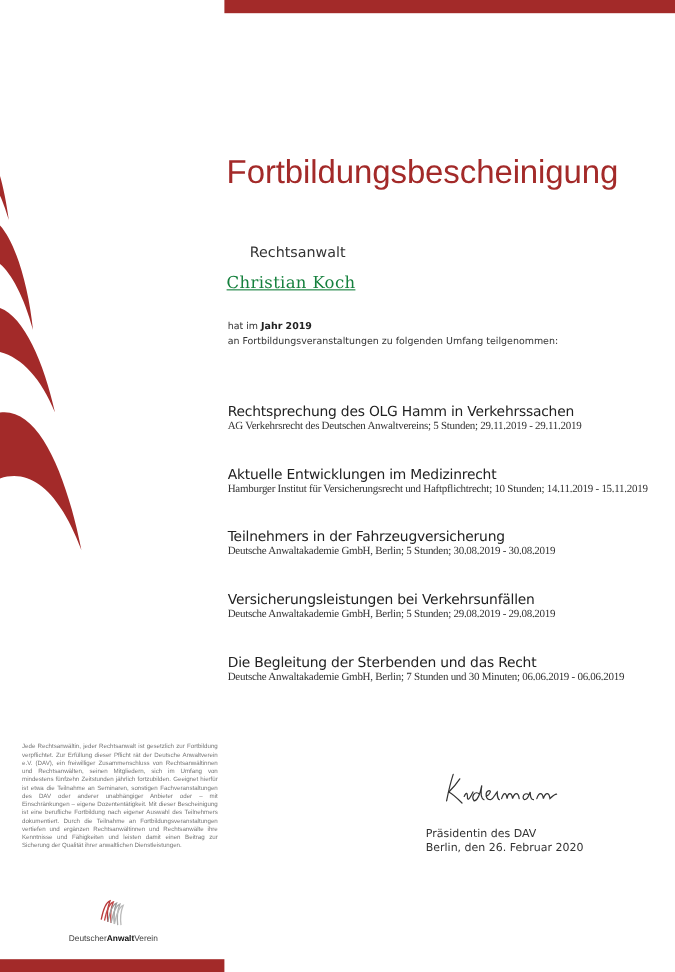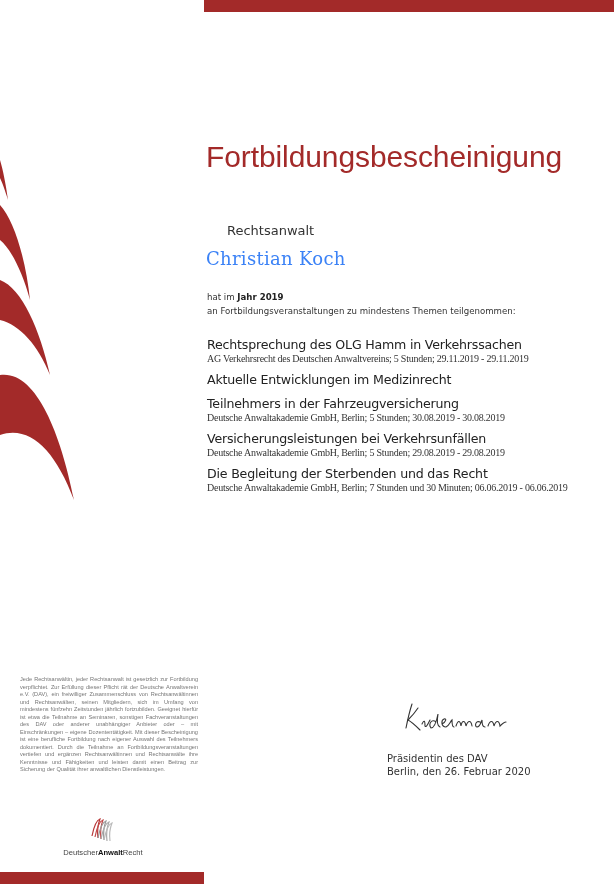--- a/index.html
+++ b/index.html
@@ -11,27 +11,27 @@
   .bottom-bar { position: absolute; left: 0; top: 872px; width: 204px; height: 12px; }
   .swoosh { position: absolute; left: 0; top: 130px; width: 90px; height: 380px; }
   .title {
     position: absolute; left: 206px; top: 140px;
     font-family: "Liberation Sans", sans-serif; font-size: 30px; letter-spacing: -0.1px;
     white-space: nowrap;
   }
   .role { position: absolute; left: 207px; top: 223px; font-size: 13px; color: #333; margin-left: 20px; }
   .name {
     position: absolute; left: 206px; top: 248px;
-    font-family: "DejaVu Serif", serif; font-size: 18px; color: #3b82f6; letter-spacing: 0.3px;
+    font-family: "DejaVu Serif", serif; font-size: 15px; color: #15803d; letter-spacing: 0.3px; text-decoration: underline;
   }
   .intro { position: absolute; left: 207px; top: 290px; font-size: 8.6px; line-height: 14px; color: #333; }
   .intro b { font-weight: bold; color: #222; }
   .events { position: absolute; left: 207px; top: 336px; width: 400px; }
   .event { margin-bottom: 7px; }
-  .event-title { font-size: 12.6px; color: #222; line-height: 17px; white-space: nowrap; letter-spacing: -0.2px; }
+  .event-title { font-size: 12.6px; color: #222; line-height: 17px; white-space: nowrap; letter-spacing: -0.2px; margin-top: 29px; }
   .event-detail { font-size: 10px; color: #333; line-height: 11px; white-space: nowrap; letter-spacing: -0.25px; font-family: Liberation Serif, serif; }
   .legal {
     position: absolute; left: 20px; top: 676px; width: 178px;
     font-family: "Liberation Sans", sans-serif; font-size: 5.6px; line-height: 7.5px; color: #777;
     text-align: justify;
   }
   .logo { position: absolute; left: 58px; top: 816px; width: 90px; text-align: center; }
   .logo-mark { display: block; margin: 0 auto; width: 30px; height: 26px; }
   .logo-text { font-family: "Liberation Sans", sans-serif; font-size: 7.6px; color: #444; margin-top: 6px; white-space: nowrap; }
   .logo-text b { color: #111; }
@@ -50,30 +50,31 @@
   <path d="M0,150 C22,158 40,200 50,245 C38,215 20,195 0,190 Z" fill="#a32a29"></path>
   <path d="M0,245 C35,240 60,300 74,370 C55,320 30,295 0,305 Z" fill="#a32a29"></path>
 </svg>
 
 <div class="title" style="color:#a32a29;">Fortbildungsbescheinigung</div>
 <div class="role">Rechtsanwalt</div>
 <div class="name">Christian Koch</div>
 
 <div class="intro">
   <div><span>hat im </span><b>Jahr 2019</b></div>
-  <div>an Fortbildungsveranstaltungen zu mindestens Themen teilgenommen:</div>
+  <div>an Fortbildungsveranstaltungen zu folgenden Umfang teilgenommen:</div>
 </div>
 
 <div class="events">
   <div class="event">
     <div class="event-title">Rechtsprechung des OLG Hamm in Verkehrssachen</div>
     <div class="event-detail">AG Verkehrsrecht des Deutschen Anwaltvereins; 5 Stunden; 29.11.2019 - 29.11.2019</div>
   </div>
   <div class="event">
     <div class="event-title">Aktuelle Entwicklungen im Medizinrecht</div>
+    <div class="event-detail">Hamburger Institut für Versicherungsrecht und Haftpflichtrecht; 10 Stunden; 14.11.2019 - 15.11.2019</div>
   </div>
   <div class="event">
     <div class="event-title">Teilnehmers in der Fahrzeugversicherung</div>
     <div class="event-detail">Deutsche Anwaltakademie GmbH, Berlin; 5 Stunden; 30.08.2019 - 30.08.2019</div>
   </div>
   <div class="event">
     <div class="event-title">Versicherungsleistungen bei Verkehrsunfällen</div>
     <div class="event-detail">Deutsche Anwaltakademie GmbH, Berlin; 5 Stunden; 29.08.2019 - 29.08.2019</div>
   </div>
   <div class="event">
@@ -87,21 +88,21 @@
 <div class="logo">
   <svg class="logo-mark" viewBox="0 0 30 26">
     <g fill="none" stroke-width="1.2">
       <path d="M4,20 C6,10 9,4 12,3 C10,8 9,14 10,22" stroke="#b8393a"></path>
       <path d="M7,21 C9,11 12,5 15,4 C13,9 12,15 13,23" stroke="#c24a4a"></path>
       <path d="M10,22 C12,12 15,6 18,5 C16,10 15,16 16,24" stroke="#999"></path>
       <path d="M13,23 C15,13 18,7 21,6 C19,11 18,17 19,25" stroke="#aaa"></path>
       <path d="M16,24 C18,14 21,8 24,7 C22,12 21,18 22,25" stroke="#bbb"></path>
     </g>
   </svg>
-  <div class="logo-text"><span>Deutscher</span><b>Anwalt</b><span>Recht</span></div>
+  <div class="logo-text"><span>Deutscher</span><b>Anwalt</b><span>Verein</span></div>
 </div>
 
 <svg class="signature" viewBox="0 0 140 36">
   <g fill="none" stroke="#333" stroke-width="1.1" stroke-linecap="round">
     <path d="M10,28 C12,18 14,10 16,4"></path>
     <path d="M22,8 C18,14 14,18 12,20 C16,22 20,26 24,30"></path>
     <path d="M26,24 C28,20 29,20 29,26 C30,28 32,24 34,20"></path>
     <path d="M40,22 C36,18 32,24 35,28 C38,28 40,24 42,14 C41,20 41,26 44,27"></path>
     <path d="M46,24 C50,22 51,18 48,19 C45,20 45,27 50,27 C53,26 54,22 56,20 C56,24 57,27 58,27"></path>
     <path d="M60,26 C62,20 64,20 65,26 C66,20 69,20 70,26 C72,20 75,20 76,26"></path>

